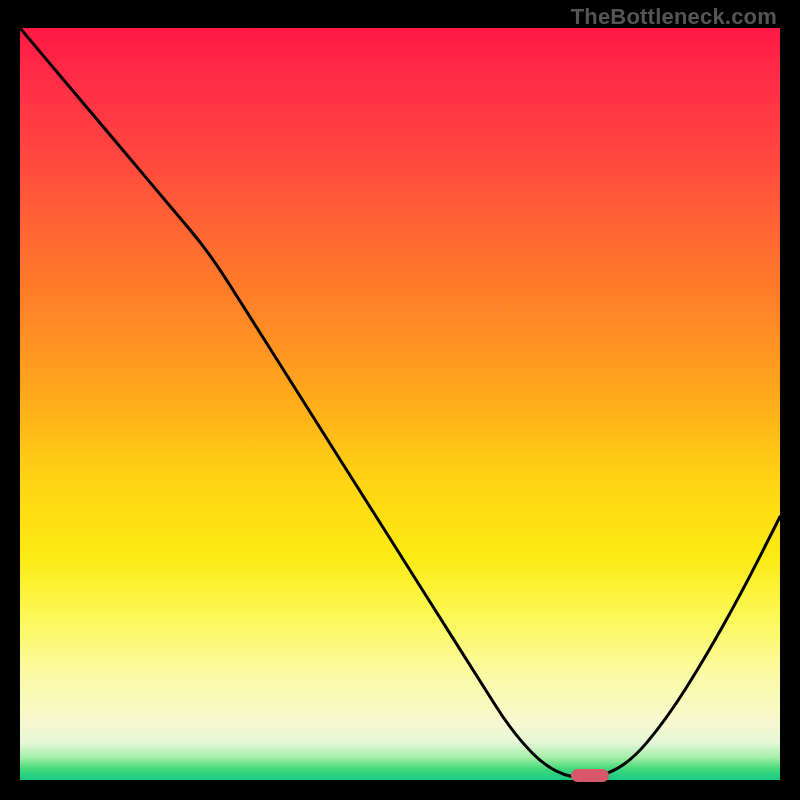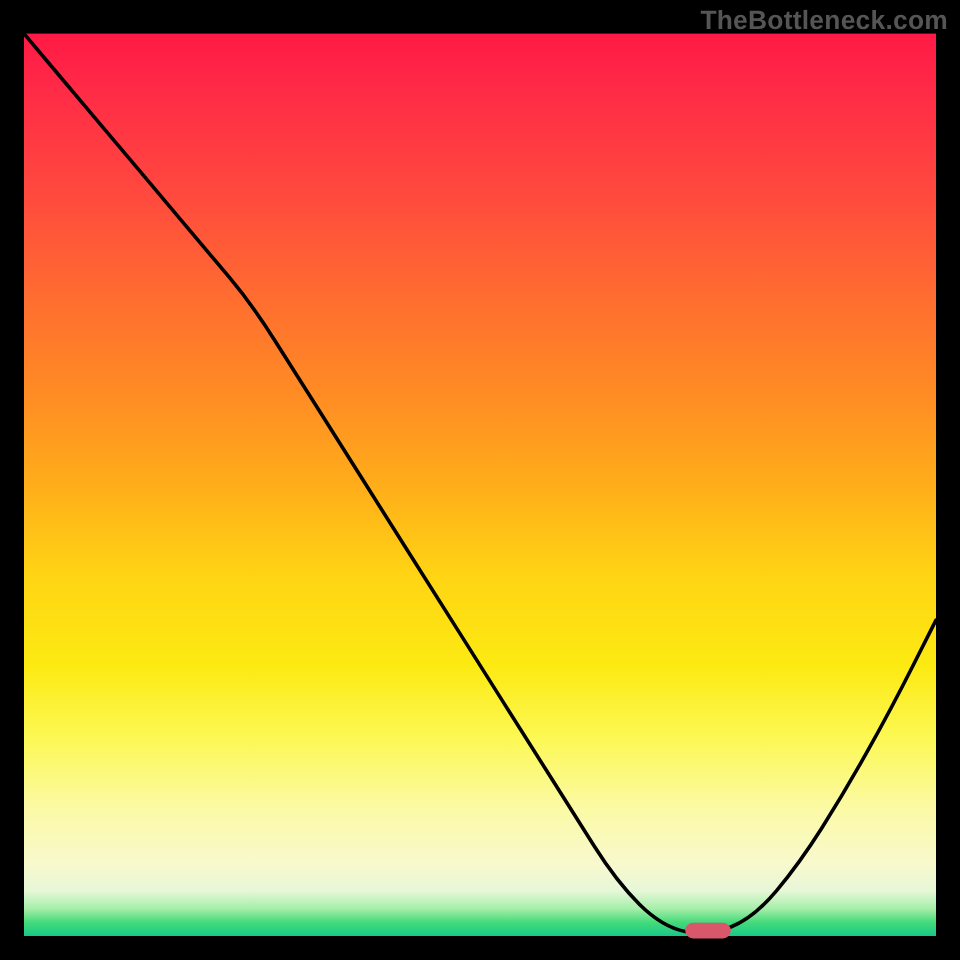--- a/index.html
+++ b/index.html
@@ -13,21 +13,21 @@
   }
   .frame {
     position: relative;
     width: 800px;
     height: 800px;
     background: #000;
   }
   .watermark {
     position: absolute;
     top: 4px;
-    right: 10px;
+    right: 23px;
     color: #555;
     font-size: 22px;
     font-weight: 600;
     letter-spacing: 0.2px;
     z-index: 10;
   }
   .plot-area {
     position: absolute;
     left: 20px;
     top: 28px;

